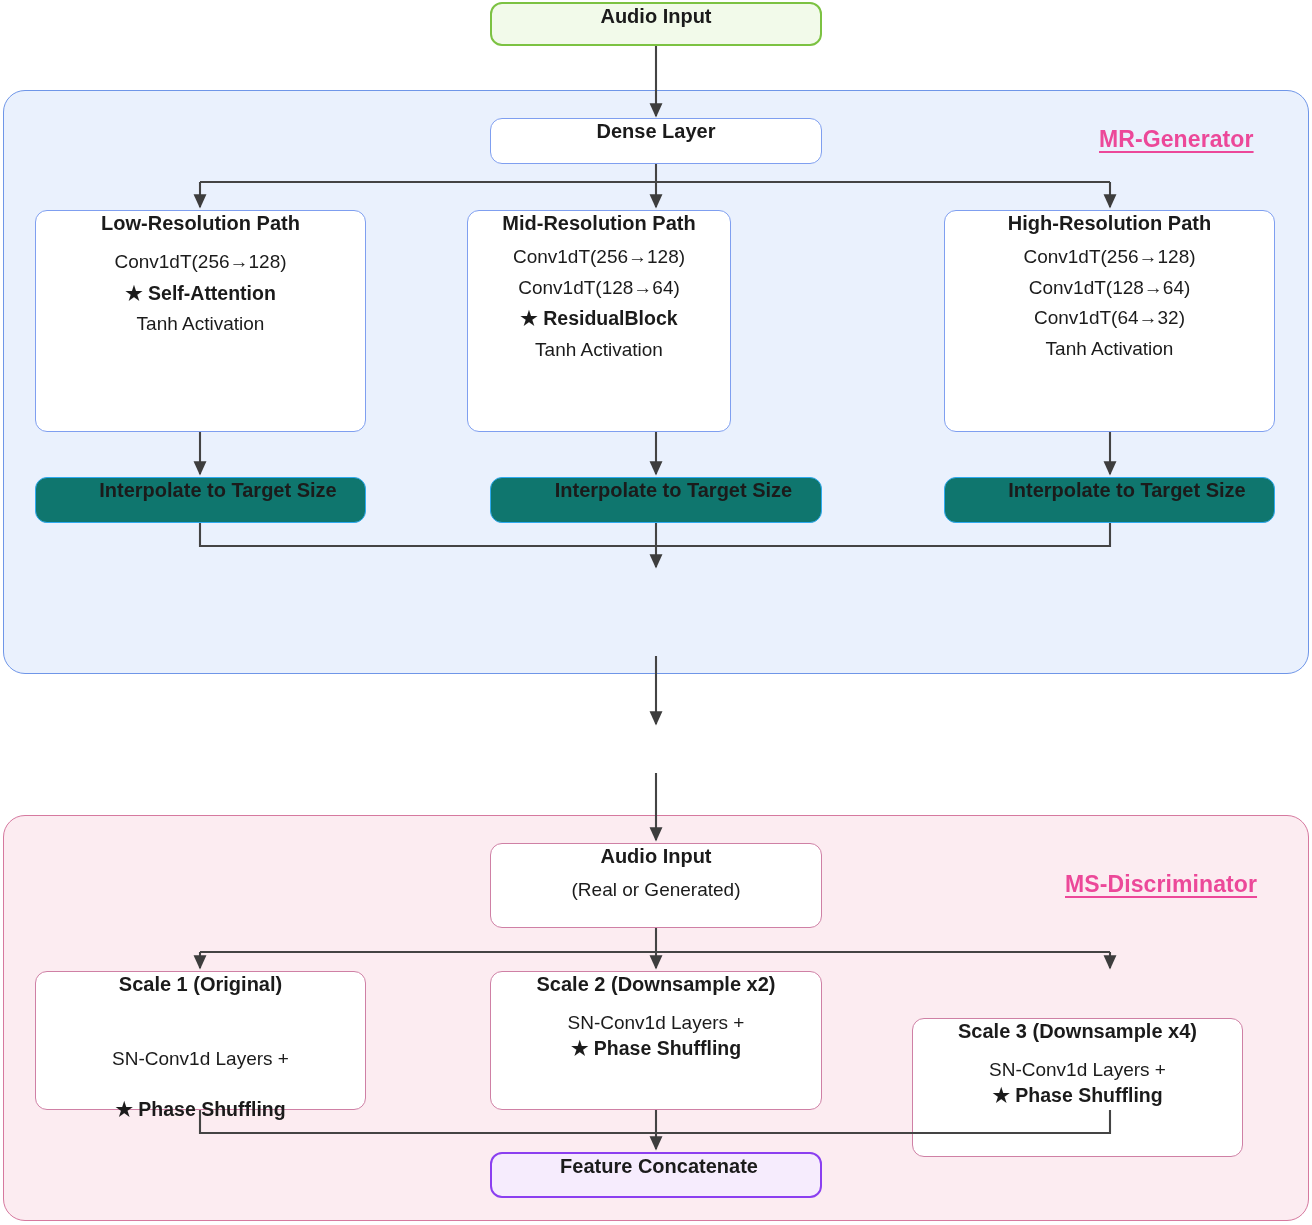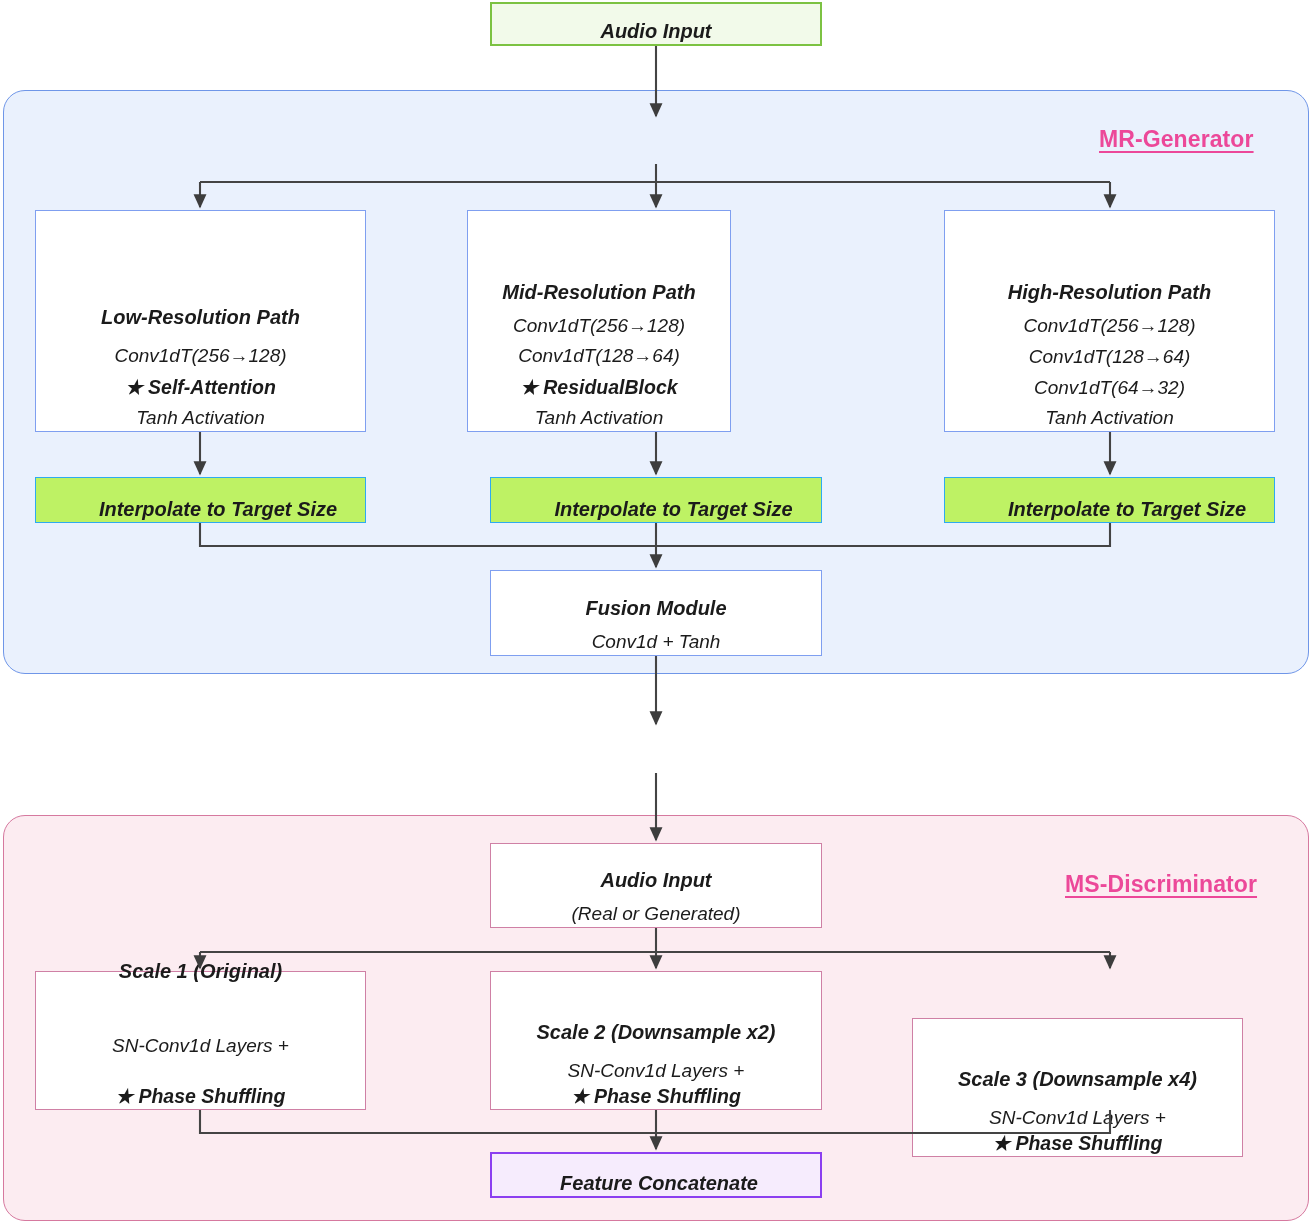--- a/index.html
+++ b/index.html
@@ -67,25 +67,24 @@
   .panel-title.gen { left: 1099px; top: 126px; }
   .panel-title.disc { left: 1065px; top: 871px; }
 
   
   .node {
     position: absolute;
     box-sizing: border-box;
     display: flex;
     flex-direction: column;
     align-items: center;
-    justify-content: flex-end;
+    justify-content: flex-start;
     text-align: center;
-    border-radius: 0;
+    border-radius: 12px;
     z-index: 4;
-    font-style: italic;
   }
   .node .title {
     font-weight: bold;
     font-size: 20px;
     line-height: 1.25;
     white-space: nowrap;
   }
   .node .line {
     font-weight: normal;
     font-size: 19px;
@@ -93,21 +92,21 @@
     white-space: nowrap;
   }
   .node .line.bold {
     font-weight: bold;
     font-size: 19.5px;
   }
 
   
   .v-audio   { background: #f2faea; border: 2px solid #7cc242; }
   .v-plain   { background: #ffffff; border: 1.6px solid #7f9ff0; }
-  .v-interp  { background: #bef264; border: 1.8px solid #2eaaf0; padding-left: 35px; }
+  .v-interp  { background: #0f766e; border: 1.8px solid #2eaaf0; padding-left: 35px; }
   .v-disc    { background: #ffffff; border: 1.6px solid #cf80a5; }
   .v-concat  { background: #f6ecfd; border: 2px solid #8b3ff0; }
 
   
   #n-audio-in   { left: 490px; top: 2px;    width: 332px; height: 44px; }
   #n-dense      { left: 490px; top: 118px;  width: 332px; height: 46px; }
 
   #n-low        { left: 35px;  top: 210px;  width: 331px; height: 222px; }
   #n-mid        { left: 467px; top: 210px;  width: 264px; height: 222px; }
   #n-high       { left: 944px; top: 210px;  width: 331px; height: 222px; }
@@ -186,20 +185,23 @@
 
       <path d="M 200 1110 L 200 1133 L 1110 1133 L 1110 1110"></path>
       <path d="M 656 1110 L 656 1133"></path>
     </g>
   </svg>
 
   <div class="node v-audio" id="n-audio-in">
     <div class="title">Audio Input</div>
   </div>
 
+  <div class="node v-plain" id="n-dense">
+    <div class="title">Dense Layer</div>
+  </div>
 
   <div class="node v-plain" id="n-low">
     <div class="title">Low-Resolution Path</div>
     <div class="gap-8"></div>
     <div class="line">Conv1dT(256→128)</div>
     <div class="gap-s"></div>
     <div class="line bold">★ Self-Attention</div>
     <div class="gap-s"></div>
     <div class="line">Tanh  Activation</div>
   </div>
@@ -231,25 +233,20 @@
   <div class="node v-interp" id="n-interp-1">
     <div class="title">Interpolate to Target Size</div>
   </div>
   <div class="node v-interp" id="n-interp-2">
     <div class="title">Interpolate to Target Size</div>
   </div>
   <div class="node v-interp" id="n-interp-3">
     <div class="title">Interpolate to Target Size</div>
   </div>
 
-  <div class="node v-plain" id="n-fusion">
-    <div class="title">Fusion Module</div>
-    <div class="gap-6"></div>
-    <div class="line">Conv1d + Tanh</div>
-  </div>
 
 
   <div class="node v-disc" id="n-disc-in">
     <div class="title">Audio Input</div>
     <div class="gap-6"></div>
     <div class="line">(Real  or  Generated)</div>
   </div>
 
   <div class="node v-disc" id="n-scale-1">
     <div class="title">Scale 1 (Original)</div>

